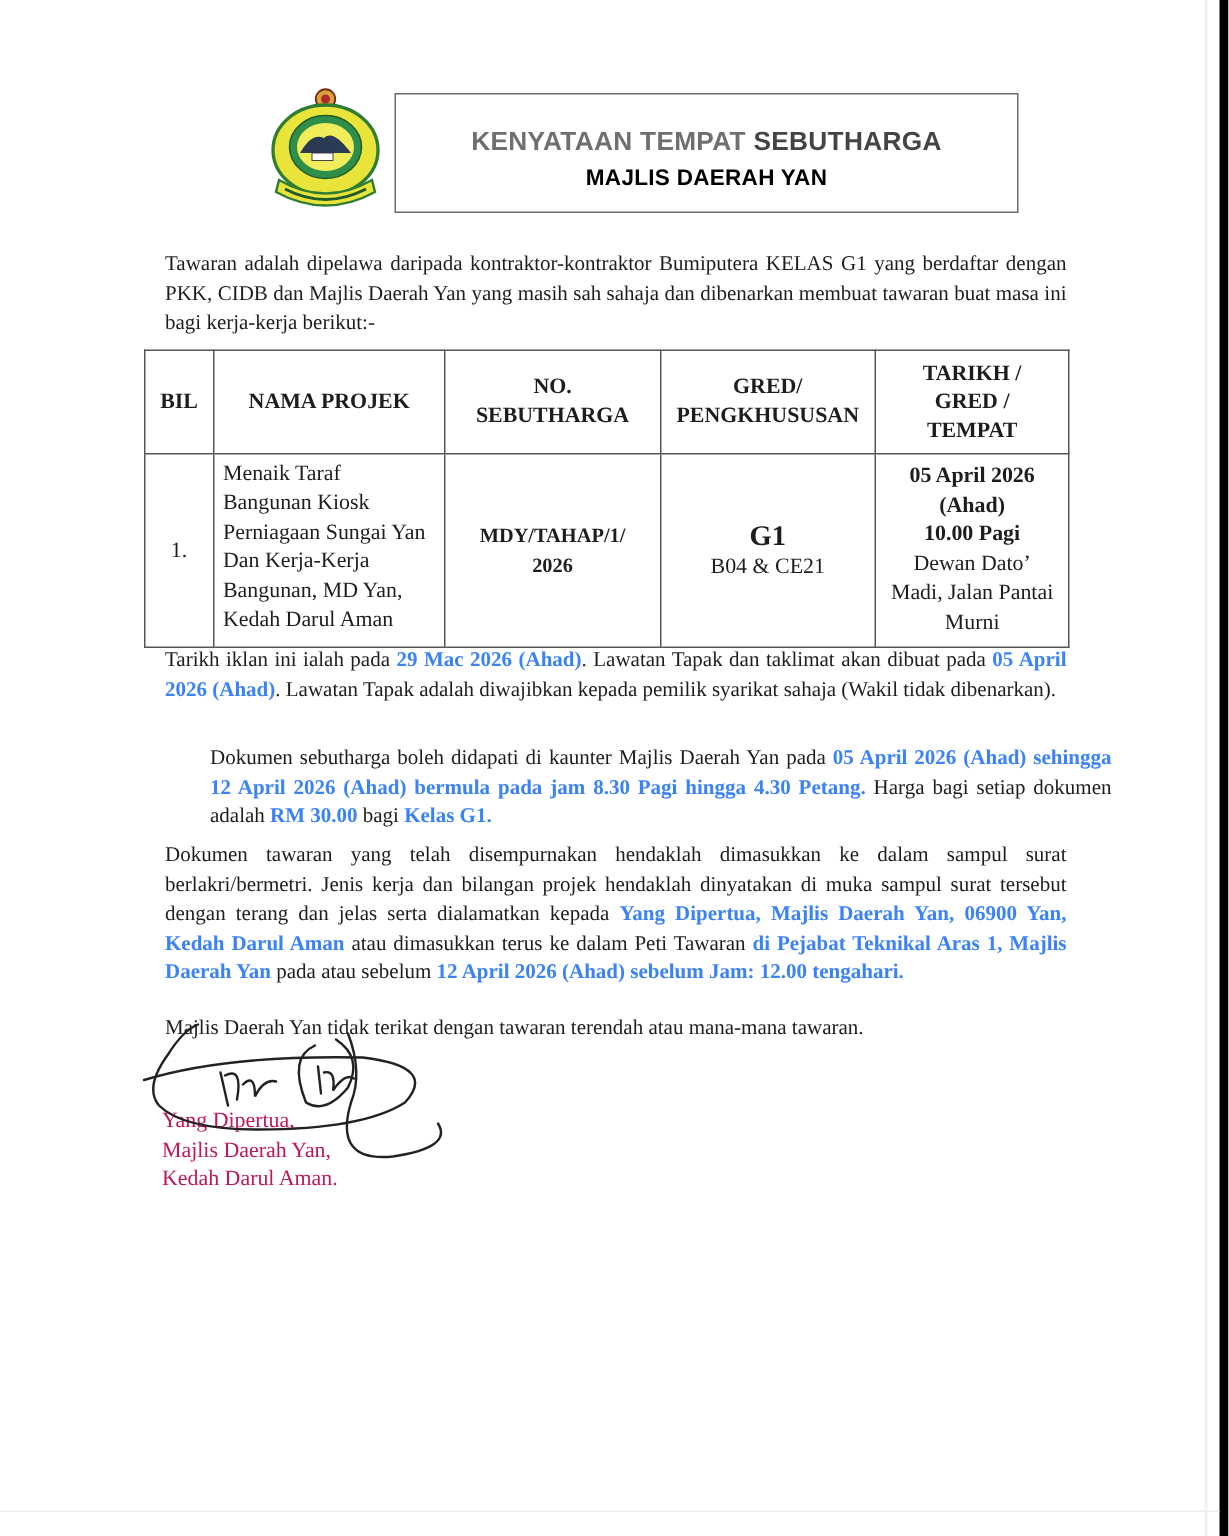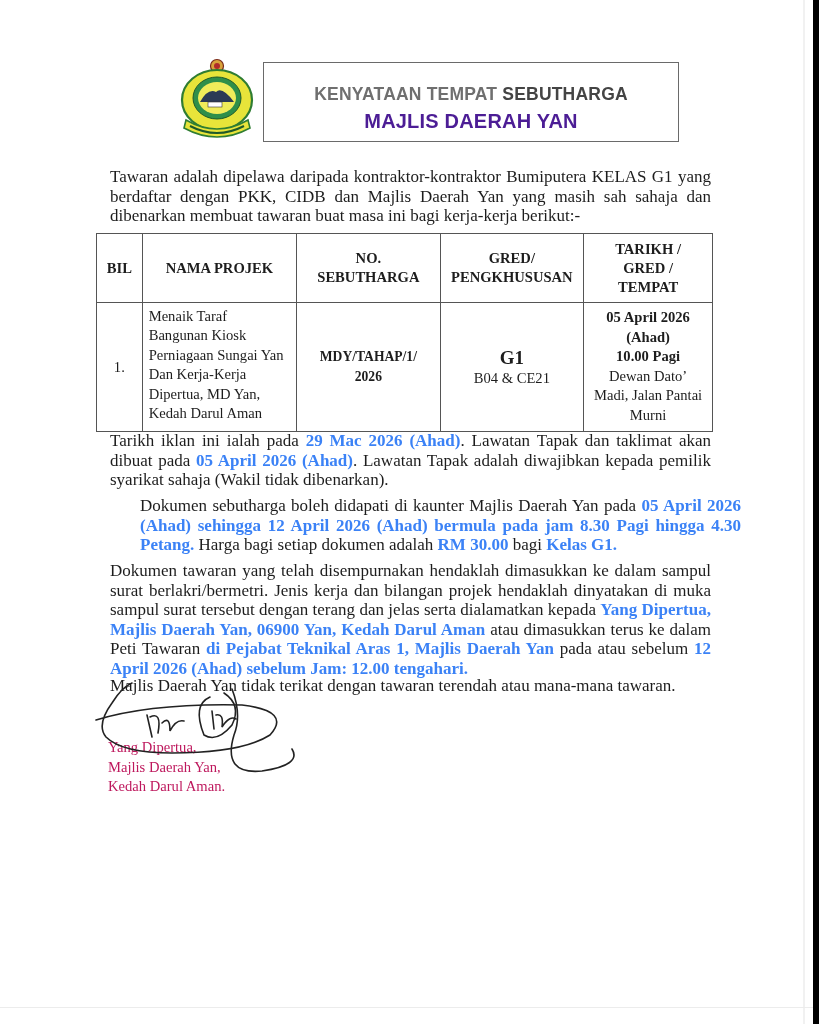--- a/index.html
+++ b/index.html
@@ -15,27 +15,27 @@
 
   .logo { position: absolute; left: 178px; top: 58px; width: 78px; height: 84px; }
 
   .title-box {
     position: absolute; left: 263px; top: 62px; width: 416px; height: 80px;
     border: 1.5px solid #6a6a6a; box-sizing: border-box;
     font-family: "Liberation Sans", sans-serif; font-weight: bold;
     text-align: center;
   }
   .title-line1 { position: absolute; left: 0; right: 0; top: 21px; font-size: 17.5px; letter-spacing: 0.2px; }
-  .title-line2 { position: absolute; left: 0; right: 0; top: 47px; font-size: 20px; letter-spacing: 0.2px; color: #4c1d95; }
+  .title-line2 { position: absolute; left: 0; right: 0; top: 47px; font-size: 15px; letter-spacing: 0.2px; color: #000000; }
   .grey1 { color: #6f6f6f; }
   .grey2 { color: #444; }
 
   .para {
     position: absolute; left: 110px; width: 601px;
-    font-size: 17px; line-height: 19.6px; text-align: justify;
+    font-size: 14px; line-height: 19.6px; text-align: justify;
     color: #1d1d1d;
   }
   .para b { font-weight: bold; color: #3b82f6; }
 
   table.tender {
     position: absolute; left: 96px; top: 233px; width: 617px;
     border-collapse: collapse; font-size: 14.6px; color: #1d1d1d;
   }
   table.tender th, table.tender td { border: 1.3px solid #555; vertical-align: middle; }
   table.tender th { font-weight: bold; text-align: center; line-height: 19px; height: 68px; padding: 0; }
@@ -104,21 +104,21 @@
     </tr>
   </thead>
   <tbody>
     <tr>
       <td class="bil-cell">1.</td>
       <td class="nama-cell">
         <div>Menaik Taraf</div>
         <div>Bangunan Kiosk</div>
         <div>Perniagaan Sungai Yan</div>
         <div>Dan Kerja-Kerja</div>
-        <div>Dipertua, MD Yan,</div>
+        <div>Bangunan, MD Yan,</div>
         <div>Kedah Darul Aman</div>
       </td>
       <td class="no-cell">
         <div>MDY/TAHAP/1/</div>
         <div>2026</div>
       </td>
       <td class="gred-cell">
         <div class="gred-main">G1</div>
         <div class="gred-sub">B04 &amp; CE21</div>
       </td>

